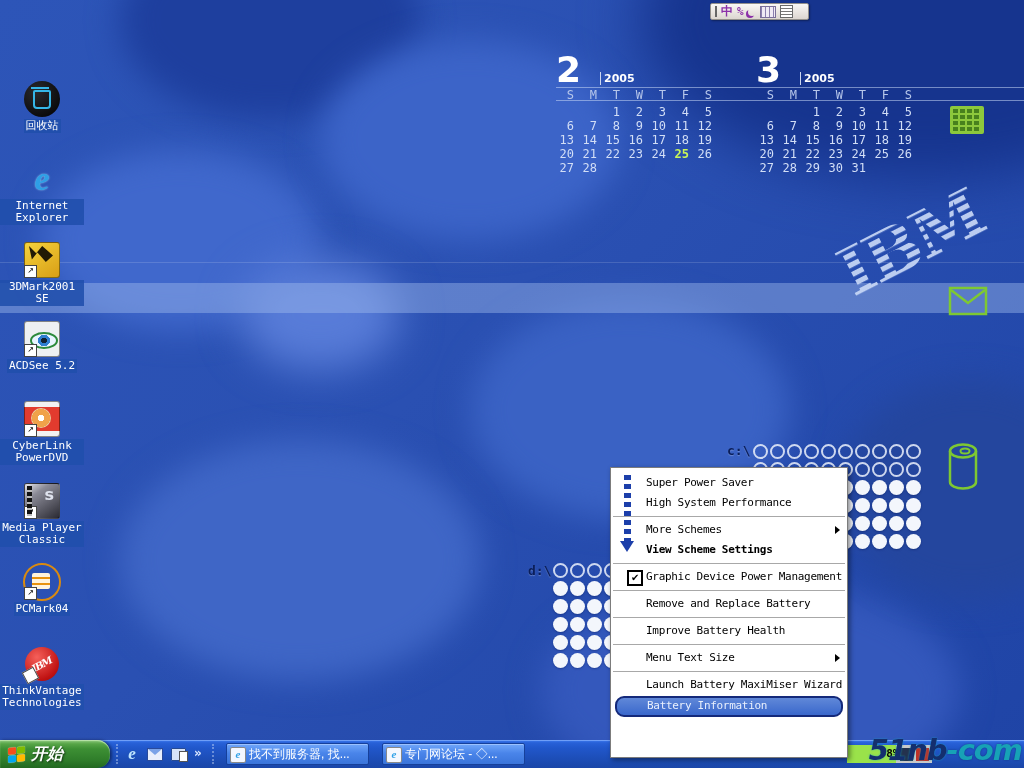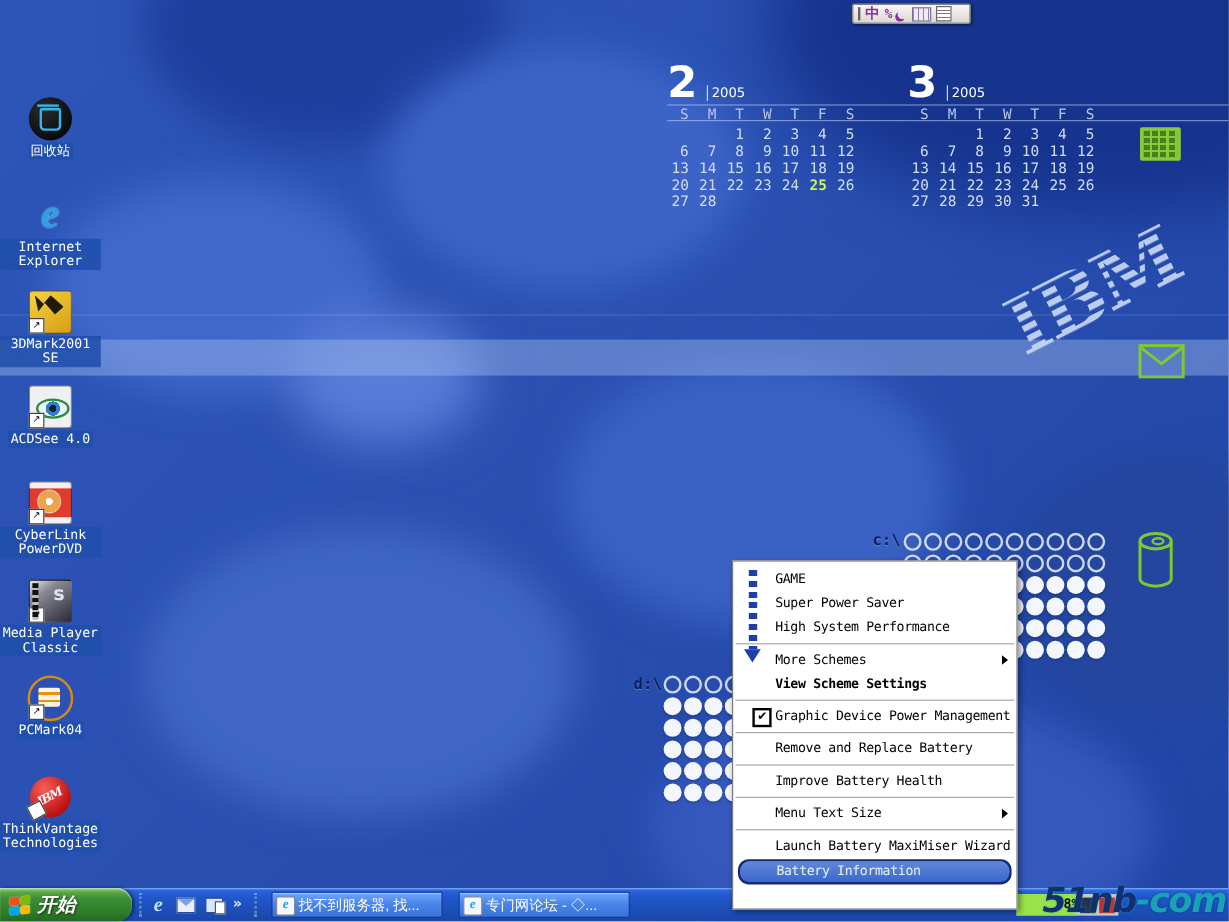--- a/index.html
+++ b/index.html
@@ -47,21 +47,21 @@
   .tvt{width:34px;height:34px;border-radius:50%;background:radial-gradient(circle at 35% 30%,#f5605a,#c01212 70%,#8c0a0a);
        display:flex;align-items:center;justify-content:center;position:relative;}
   .tvt span{color:#fff;font-size:10px;font-weight:bold;font-style:italic;transform:rotate(-28deg);
             font-family:"DejaVu Serif",serif;letter-spacing:-1px;}
 
   
   .cal-line{position:absolute;height:1px;background:rgba(196,214,244,.55);left:556px;width:468px;}
   .cal-month{position:absolute;top:54px;width:170px;color:#fff;}
   .cal-head{display:flex;align-items:baseline;height:34px;}
   .cal-num{font-family:"DejaVu Sans",sans-serif;font-weight:bold;font-size:36px;line-height:32px;}
-  .cal-year{font-family:"DejaVu Sans",sans-serif;font-weight:normal;font-size:11px;margin-left:8px;
+  .cal-year{font-family:"DejaVu Sans",sans-serif;font-weight:bold;font-size:11px;margin-left:19px;
             border-left:1px solid #cdd8f0;padding-left:3px;}
   .cal-weekdays,.cal-days{display:grid;grid-template-columns:repeat(7,23px);}
   .cal-weekdays span{color:#b6c6ea;font-size:12px;text-align:right;padding-right:5px;height:13px;line-height:13px;}
   .cal-weekdays{margin-top:1px;}
   .cal-days{margin-top:3px;}
   .cal-days span{color:#d2def6;font-size:12px;text-align:right;padding-right:5px;height:14px;line-height:14px;}
   .cal-days span.hl{color:#c8f558;font-weight:bold;}
 
   
   .grid-icon{position:absolute;left:950px;top:106px;width:34px;height:28px;background:#8cc83c;border-radius:2px;}
@@ -186,21 +186,21 @@
         </div>
       </div>
     <div class="lbl">3DMark2001 SE</div>
   </div>
   <div class="dicon" style="top:320px;">
     <div class="art">
         <div class="sq-ic acdsee">
           <span class="shortcut">↗</span>
         </div>
       </div>
-    <div class="lbl">ACDSee 4.0</div>
+    <div class="lbl">ACDSee 5.2</div>
   </div>
   <div class="dicon" style="top:400px;">
     <div class="art">
         <div class="sq-ic pdvd">
           <span class="shortcut">↗</span>
         </div>
       </div>
     <div class="lbl">CyberLink PowerDVD</div>
   </div>
   <div class="dicon" style="top:482px;">
@@ -484,21 +484,20 @@
       <i class="dot f"></i>
       <i class="dot f"></i>
     </div>
 
   <div id="power-menu">
     <div id="menu-arrow">
       <div class="dashes"></div>
         <div class="head"></div>
     </div>
     <div id="menu-items">
-        <div class="mi"><span>GAME</span></div>
         <div class="mi"><span>Super Power Saver</span></div>
         <div class="mi"><span>High System Performance</span></div>
         <div class="sep"></div>
         <div class="mi"><span>More Schemes</span><span class="subarrow"></span></div>
         <div class="mi bold"><span>View Scheme Settings</span></div>
         <div class="sep"></div>
         <div class="mi"><span class="cb">✔</span><span>Graphic Device Power Management</span></div>
         <div class="sep"></div>
         <div class="mi"><span>Remove and Replace Battery</span></div>
         <div class="sep"></div>

